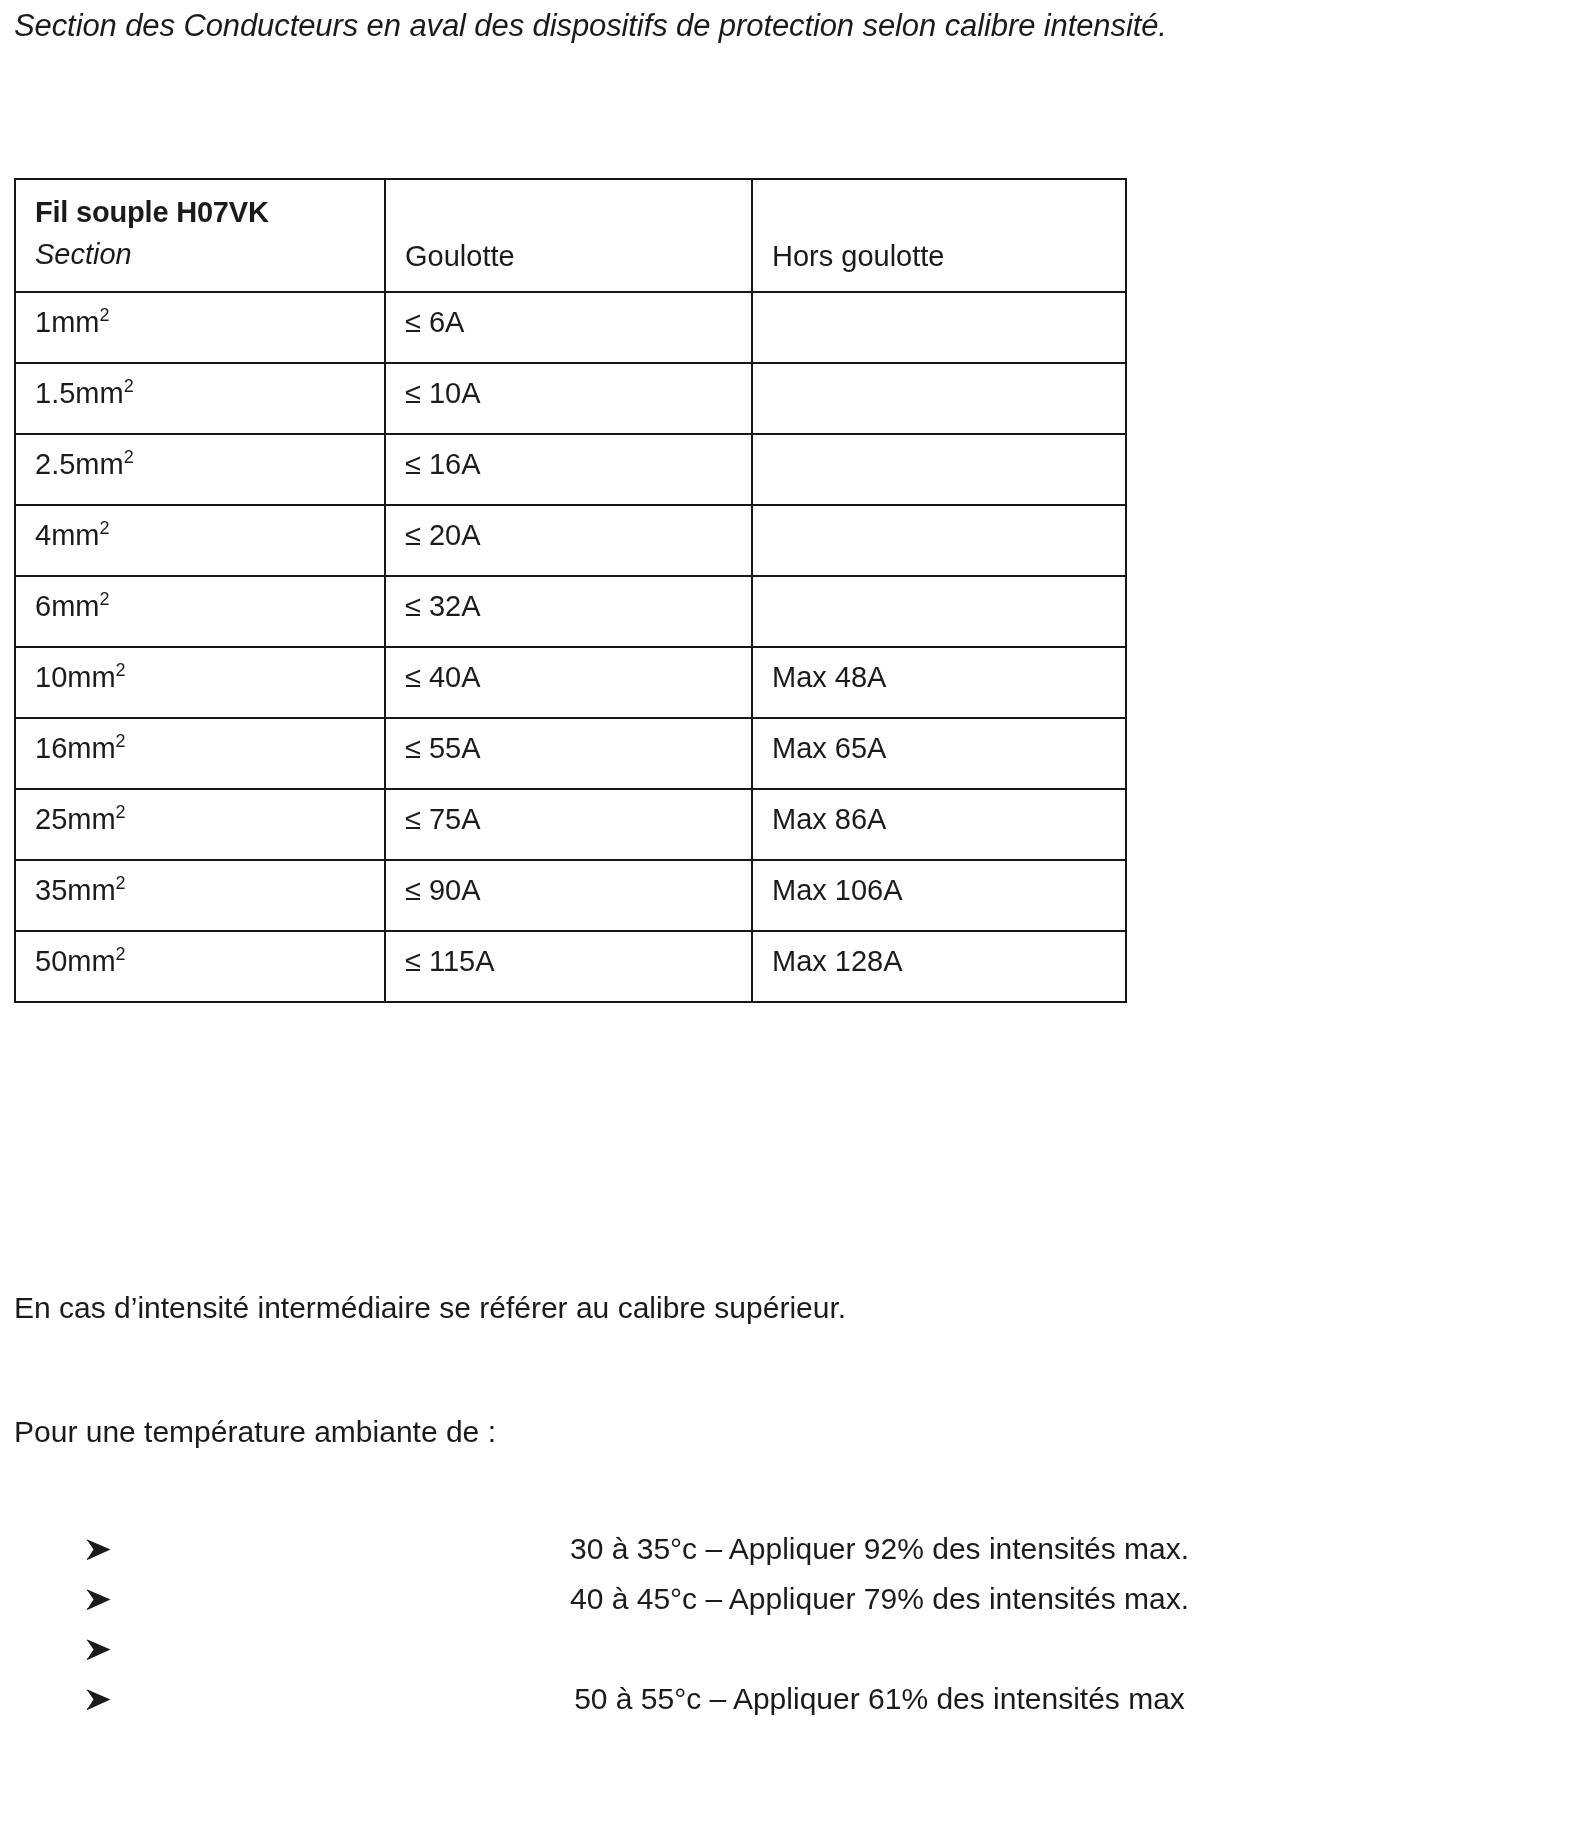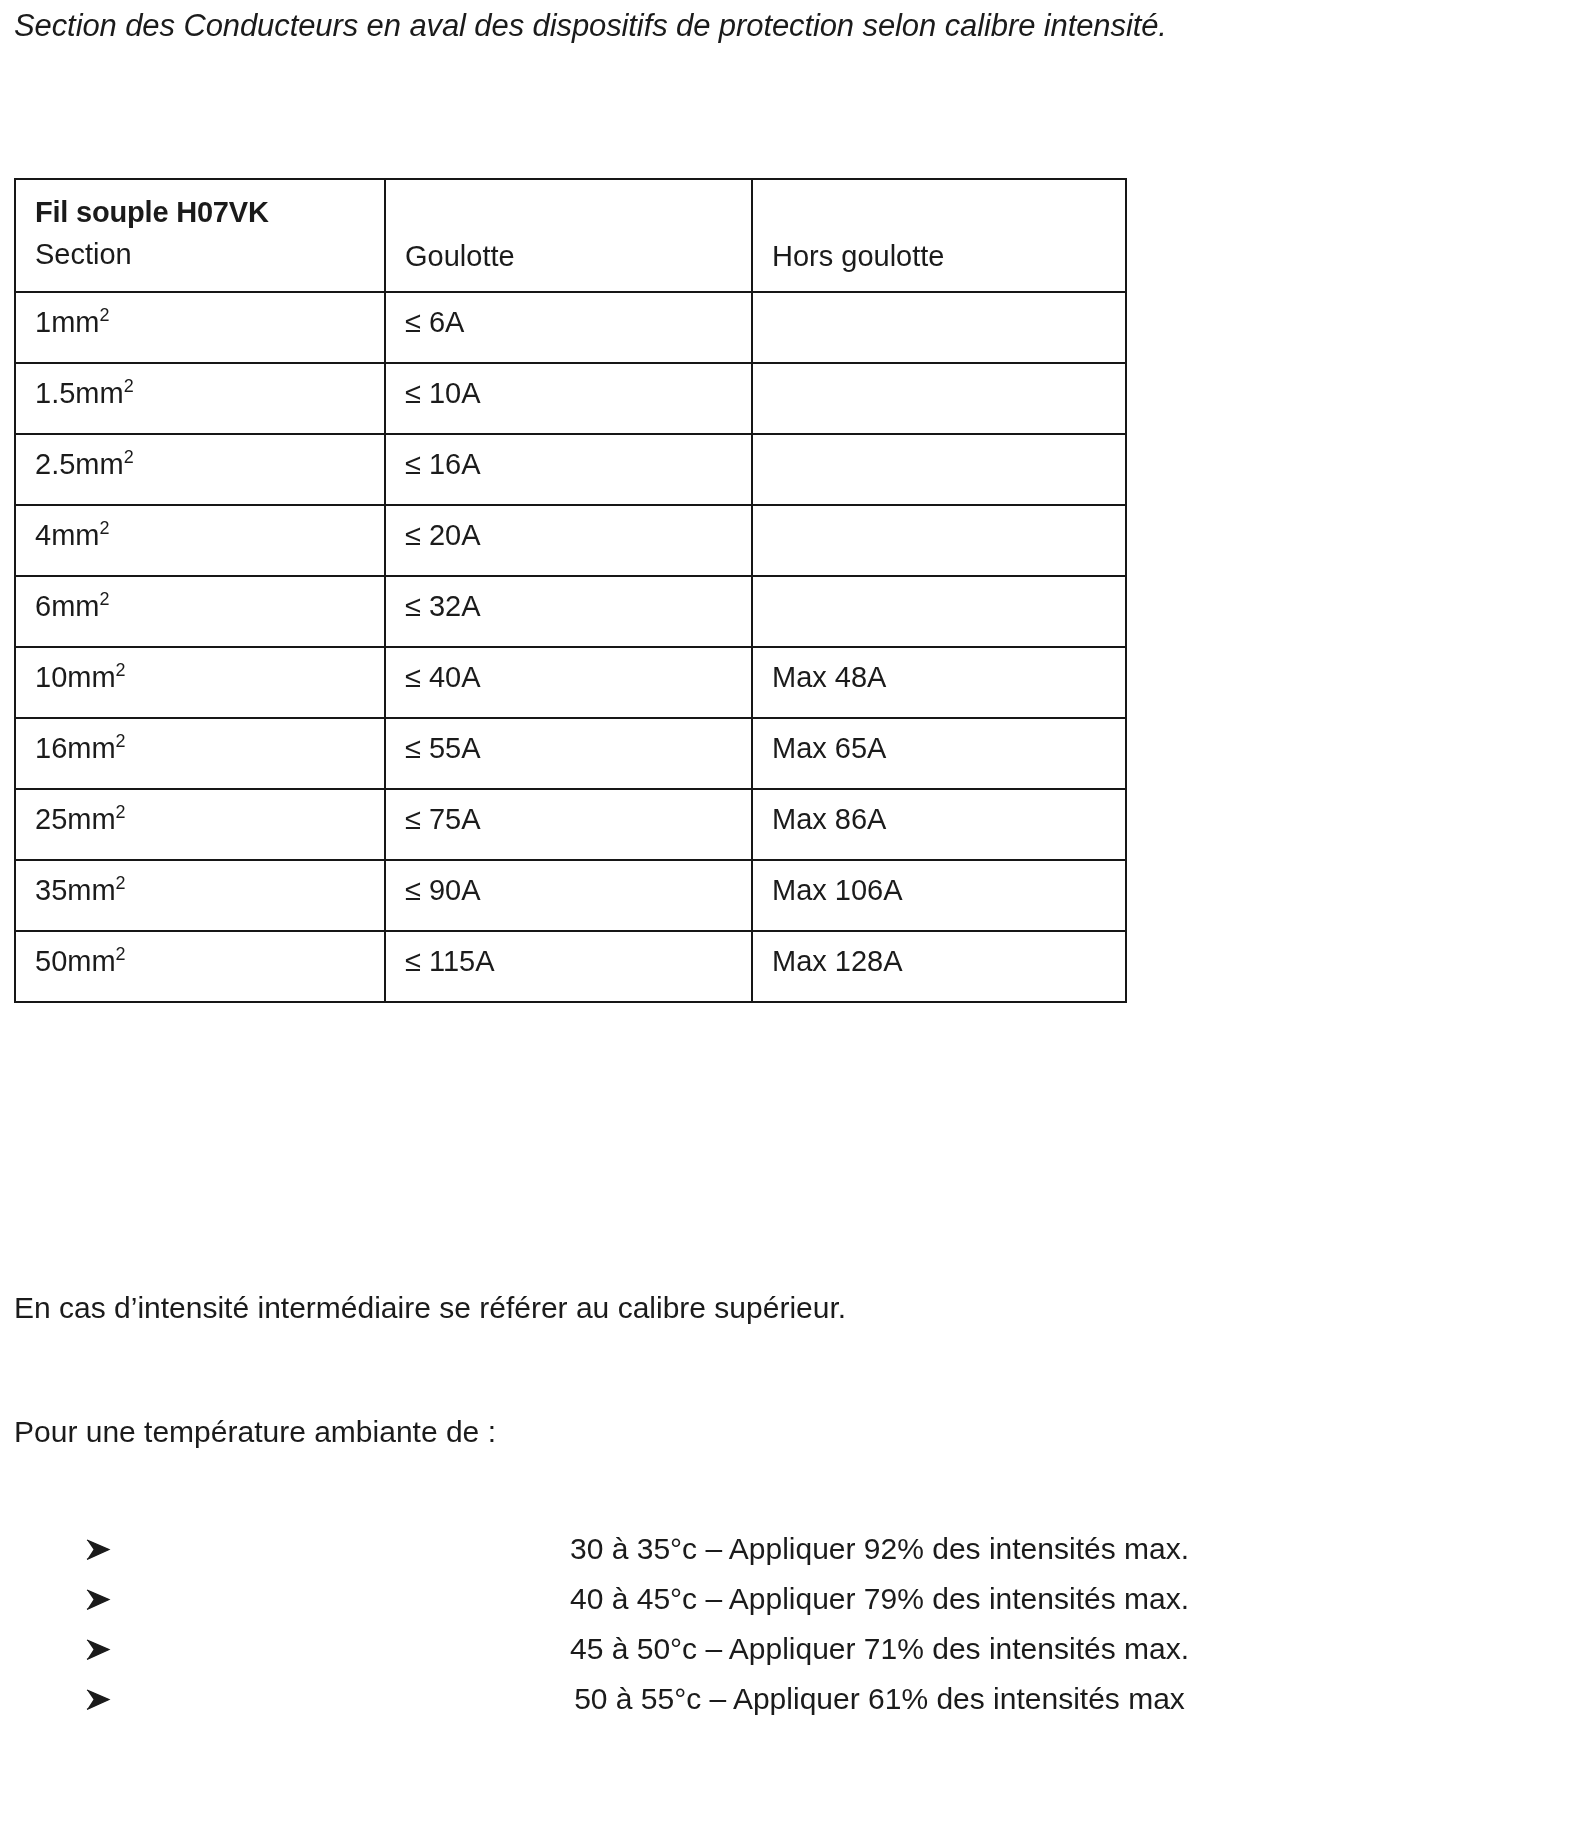--- a/index.html
+++ b/index.html
@@ -68,20 +68,21 @@
     display: block;
     font-weight: bold;
     font-size: 29px;
     line-height: 39px;
     letter-spacing: -0.2px;
   }
   .hdr-sub {
     display: block;
     font-size: 29px;
     line-height: 44px;
+    font-style: italic;
   }
   .hdr-mid {
     display: block;
     padding-top: 44px;
     font-size: 29px;
     line-height: 39px;
   }
   .wire-table tbody td {
     height: 71px;
     padding-top: 11px;
@@ -233,21 +234,21 @@
           <svg width="28" height="22" viewBox="0 0 28 22" xmlns="http://www.w3.org/2000/svg">
             <path d="M2 1 L24 10.6 L2 20.4 L8.5 10.6 Z" fill="#1b1b1b"></path>
             <path d="M2 1 L24 10.6 L2 20.4" fill="none" stroke="#1b1b1b" stroke-width="1.2"></path>
           </svg>
         </span><span>40 à 45°c – Appliquer 79% des intensités max.</span></li>
       <li><span class="bullet-arrow">
           <svg width="28" height="22" viewBox="0 0 28 22" xmlns="http://www.w3.org/2000/svg">
             <path d="M2 1 L24 10.6 L2 20.4 L8.5 10.6 Z" fill="#1b1b1b"></path>
             <path d="M2 1 L24 10.6 L2 20.4" fill="none" stroke="#1b1b1b" stroke-width="1.2"></path>
           </svg>
-        </span><span>45 à 50°c – Appliquer 71% des intensités max.</span></li>
+        </span></li>
       <li><span class="bullet-arrow">
           <svg width="28" height="22" viewBox="0 0 28 22" xmlns="http://www.w3.org/2000/svg">
             <path d="M2 1 L24 10.6 L2 20.4 L8.5 10.6 Z" fill="#1b1b1b"></path>
             <path d="M2 1 L24 10.6 L2 20.4" fill="none" stroke="#1b1b1b" stroke-width="1.2"></path>
           </svg>
         </span><span>50 à 55°c – Appliquer 61% des intensités max</span></li>
     </ul>
 
 </div>
 

